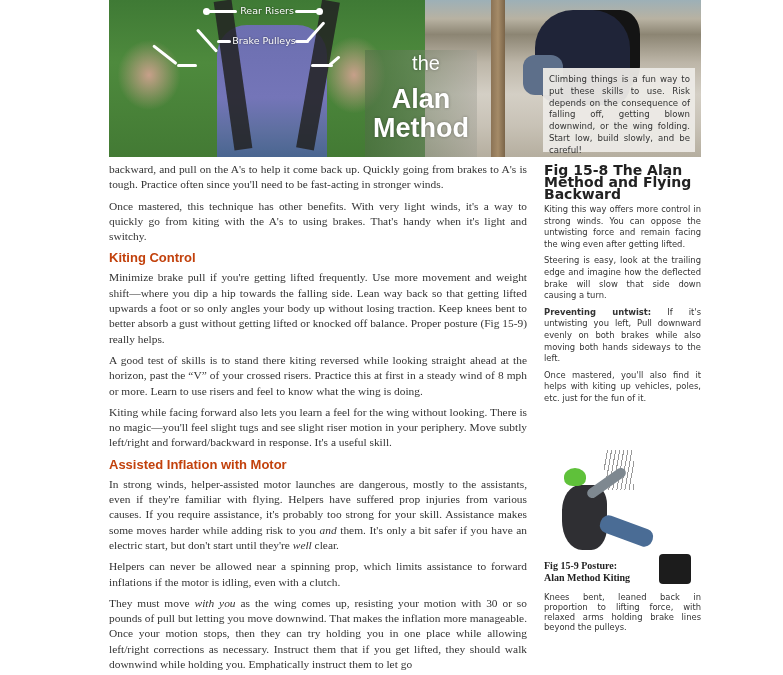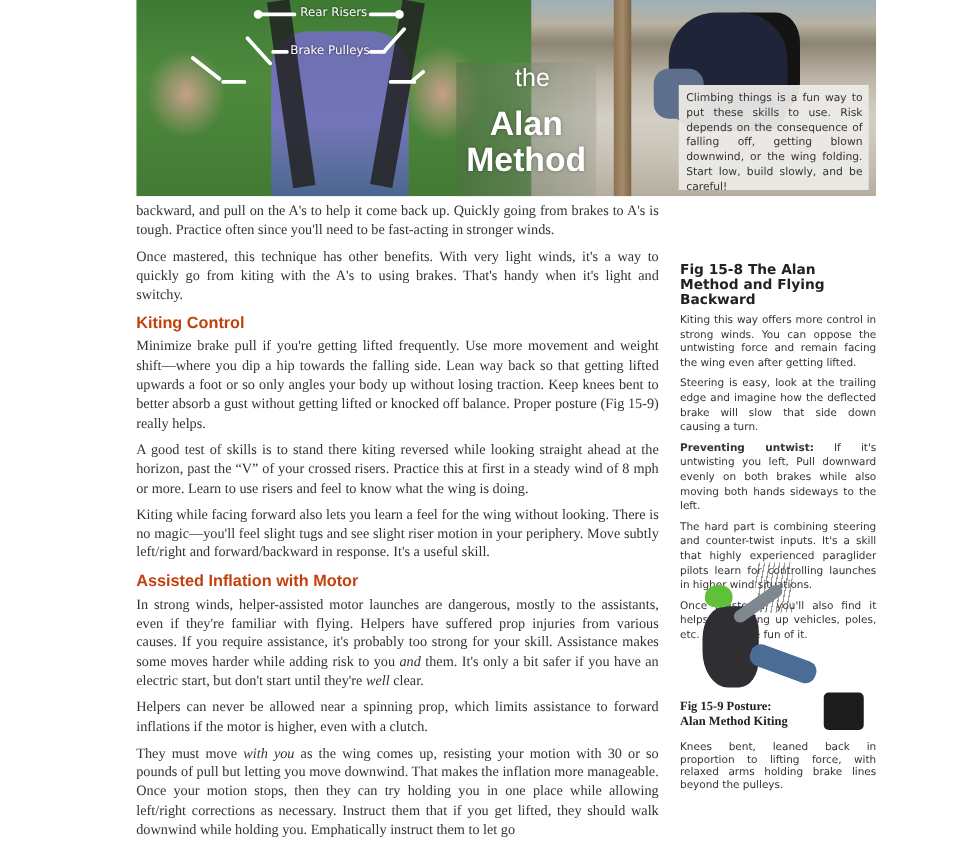--- a/index.html
+++ b/index.html
@@ -68,21 +68,21 @@
       font-family: "Liberation Sans", sans-serif; font-weight: bold; font-size: 13px; color: #c2410c;
       margin: 0 0 4px 0; line-height: 16px;
     }
     .main-col em { font-style: italic; }
 
     
     .side-col {
       position: absolute; left: 544px; top: 164px; width: 157px;
       font-family: "DejaVu Sans", sans-serif; font-size: 8.4px; line-height: 11.6px; color: #333;
     }
-    .side-col .fig-title { font-weight: bold; font-size: 11px; line-height: 12px; color: #222; margin-bottom: 4px; margin-top: 46px; }
+    .side-col .fig-title { font-weight: bold; font-size: 14px; line-height: 12px; color: #222; margin-bottom: 4px; }
     .side-col p { text-align: justify; margin-bottom: 5px; }
     .side-col b { font-weight: bold; }
 
     .figure-posture { position: absolute; left: 544px; top: 450px; width: 157px; height: 140px; }
     .fp-lines { position: absolute; left: 60px; top: 0; width: 30px; height: 40px;
       background: repeating-linear-gradient(100deg, transparent 0 3px, #555 3px 4px); opacity: .6; }
     .fp-helmet { position: absolute; left: 20px; top: 18px; width: 22px; height: 18px; background: #5fc13a; border-radius: 50% 50% 40% 40%; }
     .fp-body { position: absolute; left: 18px; top: 35px; width: 45px; height: 65px; background: #2f2f33; border-radius: 40% 30% 35% 45%; }
     .fp-arm { position: absolute; left: 40px; top: 28px; width: 45px; height: 10px; background: #7e8890; transform: rotate(-35deg); border-radius: 5px; }
     .fp-legs { position: absolute; left: 55px; top: 72px; width: 55px; height: 18px; background: #4a6c95; transform: rotate(20deg); border-radius: 8px; }
@@ -137,30 +137,29 @@
 
 <div class="main-col">
   <p>backward, and pull on the A's to help it come back up. Quickly going from brakes to A's is tough. Practice often since you'll need to be fast-acting in stronger winds.</p>
   <p>Once mastered, this technique has other benefits. With very light winds, it's a way to quickly go from kiting with the A's to using brakes. That's handy when it's light and switchy.</p>
   <h2>Kiting Control</h2>
   <p>Minimize brake pull if you're getting lifted frequently. Use more movement and weight shift—where you dip a hip towards the falling side. Lean way back so that getting lifted upwards a foot or so only angles your body up without losing traction. Keep knees bent to better absorb a gust without getting lifted or knocked off balance. Proper posture (Fig 15-9) really helps.</p>
   <p>A good test of skills is to stand there kiting reversed while looking straight ahead at the horizon, past the “V” of your crossed risers. Practice this at first in a steady wind of 8 mph or more. Learn to use risers and feel to know what the wing is doing.</p>
   <p>Kiting while facing forward also lets you learn a feel for the wing without looking. There is no magic—you'll feel slight tugs and see slight riser motion in your periphery. Move subtly left/right and forward/backward in response. It's a useful skill.</p>
   <h2>Assisted Inflation with Motor</h2>
   <p><span>In strong winds, helper-assisted motor launches are dangerous, mostly to the assistants, even if they're familiar with flying. Helpers have suffered prop injuries from various causes. If you require assistance, it's probably too strong for your skill. Assistance makes some moves harder while adding risk to you </span><em>and</em><span> them. It's only a bit safer if you have an electric start, but don't start until they're </span><em>well</em><span> clear.</span></p>
-  <p>Helpers can never be allowed near a spinning prop, which limits assistance to forward inflations if the motor is higher, even with a clutch.</p>
+  <p>Helpers can never be allowed near a spinning prop, which limits assistance to forward inflations if the motor is idling, even with a clutch.</p>
   <p><span>They must move </span><em>with you</em><span> as the wing comes up, resisting your motion with 30 or so pounds of pull but letting you move downwind. That makes the inflation more manageable. Once your motion stops, then they can try holding you in one place while allowing left/right corrections as necessary. Instruct them that if you get lifted, they should walk downwind while holding you. Emphatically instruct them to let go</span></p>
 </div>
 
 <div class="side-col">
   <div class="fig-title">Fig 15-8 The Alan Method and Flying Backward</div>
   <p>Kiting this way offers more control in strong winds. You can oppose the untwisting force and remain facing the wing even after getting lifted.</p>
   <p>Steering is easy, look at the trailing edge and imagine how the deflected brake will slow that side down causing a turn.</p>
   <p><b>Preventing untwist:</b><span> If it's untwisting you left, Pull downward evenly on both brakes while also moving both hands sideways to the left.</span></p>
-  <p>The hard part is combining steering and counter-twist inputs. It's a skill that highly experienced paraglider pilots learn for controlling launches in higher wind situations.</p>
   <p>Once mastered, you'll also find it helps with kiting up vehicles, poles, etc. just for the fun of it.</p>
 </div>
 
 <div class="figure-posture">
   <div class="fp-lines"></div>
   <div class="fp-body"></div>
   <div class="fp-arm"></div>
   <div class="fp-helmet"></div>
   <div class="fp-legs"></div>
   <div class="fp-drum"></div>

